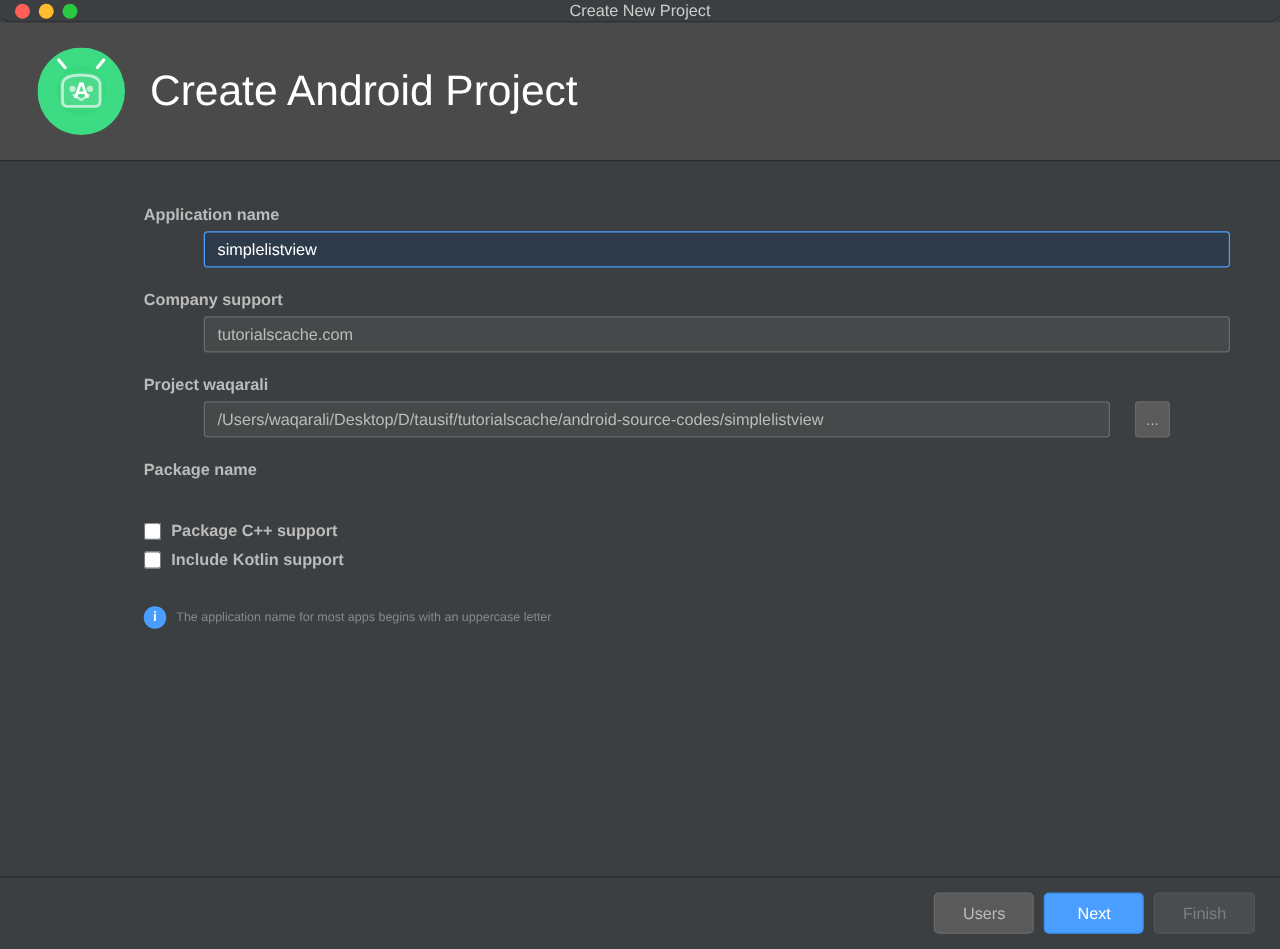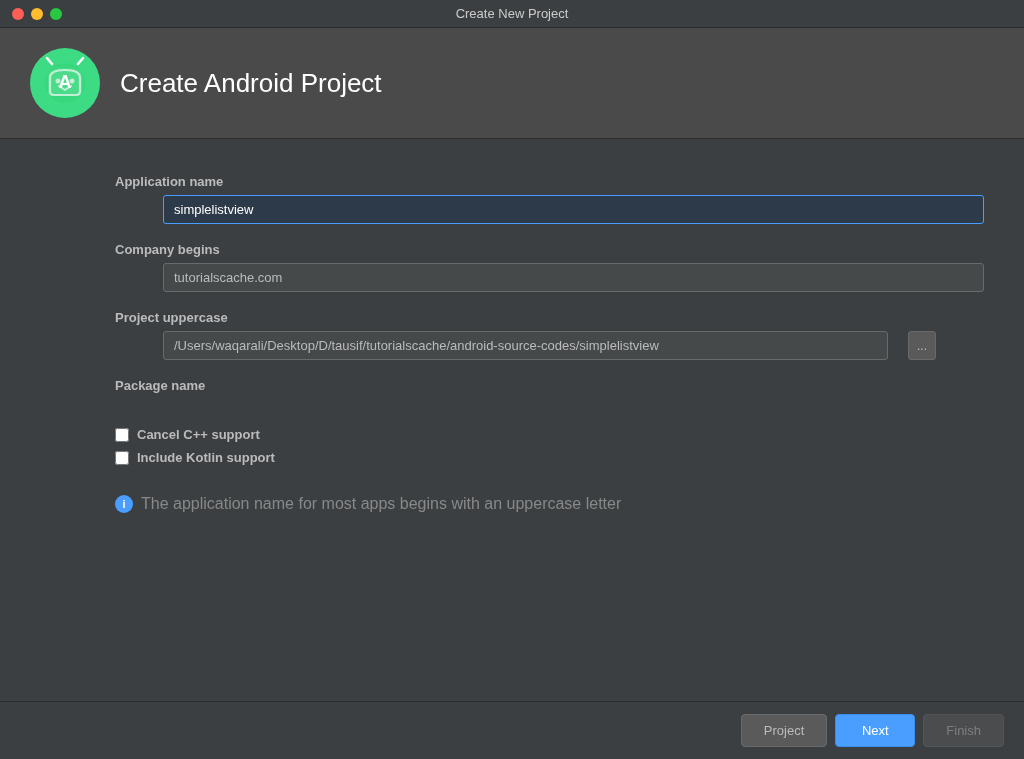--- a/index.html
+++ b/index.html
@@ -14,27 +14,28 @@
       width: 1024px;
       height: 759px;
       overflow: hidden;
       display: flex;
       flex-direction: column;
     }
 
     
     .title-bar {
       background: #3c3f41;
-      height: 28px;
+      height: 18px;
       display: flex;
       align-items: center;
       justify-content: center;
       position: relative;
       border-bottom: 1px solid #2b2b2b;
       flex-shrink: 0;
+      border-radius: 11px;
     }
 
     .title-bar-buttons {
       position: absolute;
       left: 12px;
       display: flex;
       gap: 7px;
       align-items: center;
     }
 
@@ -76,21 +77,21 @@
     }
 
     .android-logo {
       width: 70px;
       height: 70px;
       flex-shrink: 0;
     }
 
     .header-title {
       color: #ffffff;
-      font-size: 26px;
+      font-size: 34px;
       font-weight: 300;
     }
 
     
     .content {
       flex: 1;
       padding: 35px 88px 20px 115px;
       display: flex;
       flex-direction: column;
       gap: 0;
@@ -215,21 +216,21 @@
       align-items: center;
       justify-content: center;
       color: white;
       font-size: 11px;
       font-weight: bold;
       flex-shrink: 0;
     }
 
     .info-text {
       color: #888888;
-      font-size: 16px;
+      font-size: 10px;
     }
 
     
     .footer {
       border-top: 1px solid #2b2b2b;
       padding: 12px 20px;
       display: flex;
       justify-content: flex-end;
       align-items: center;
       gap: 8px;
@@ -304,53 +305,53 @@
   </div>
 
   <div class="content">
 
     <div class="field-group">
       <label class="field-label">Application name</label>
       <input type="text" class="text-input highlighted" value="simplelistview" style="">
     </div>
 
     <div class="field-group">
-      <label class="field-label">Company begins</label>
+      <label class="field-label">Company support</label>
       <input type="text" class="text-input" value="tutorialscache.com" style="">
     </div>
 
     <div class="field-group">
-      <label class="field-label">Project uppercase</label>
+      <label class="field-label">Project waqarali</label>
       <div class="project-location-wrapper">
         <input type="text" class="text-input" value="/Users/waqarali/Desktop/D/tausif/tutorialscache/android-source-codes/simplelistview" style="">
         <button class="browse-btn">...</button>
       </div>
     </div>
 
     <div class="field-group">
       <label class="field-label">Package name</label>
     </div>
 
     <div class="checkbox-group">
       <label class="checkbox-item">
         <input type="checkbox" style="">
-        <span class="checkbox-label">Cancel C++ support</span>
+        <span class="checkbox-label">Package C++ support</span>
       </label>
       <label class="checkbox-item">
         <input type="checkbox" style="">
         <span class="checkbox-label">Include Kotlin support</span>
       </label>
     </div>
 
     <div class="info-message">
       <div class="info-icon">i</div>
       <span class="info-text">The application name for most apps begins with an uppercase letter</span>
     </div>
 
   </div>
 
   <div class="footer">
-    <button class="footer-btn">Project</button>
+    <button class="footer-btn">Users</button>
     <button class="footer-btn primary">Next</button>
     <button class="footer-btn disabled" disabled="">Finish</button>
   </div>
 
 </div>
 
 </body></html>

